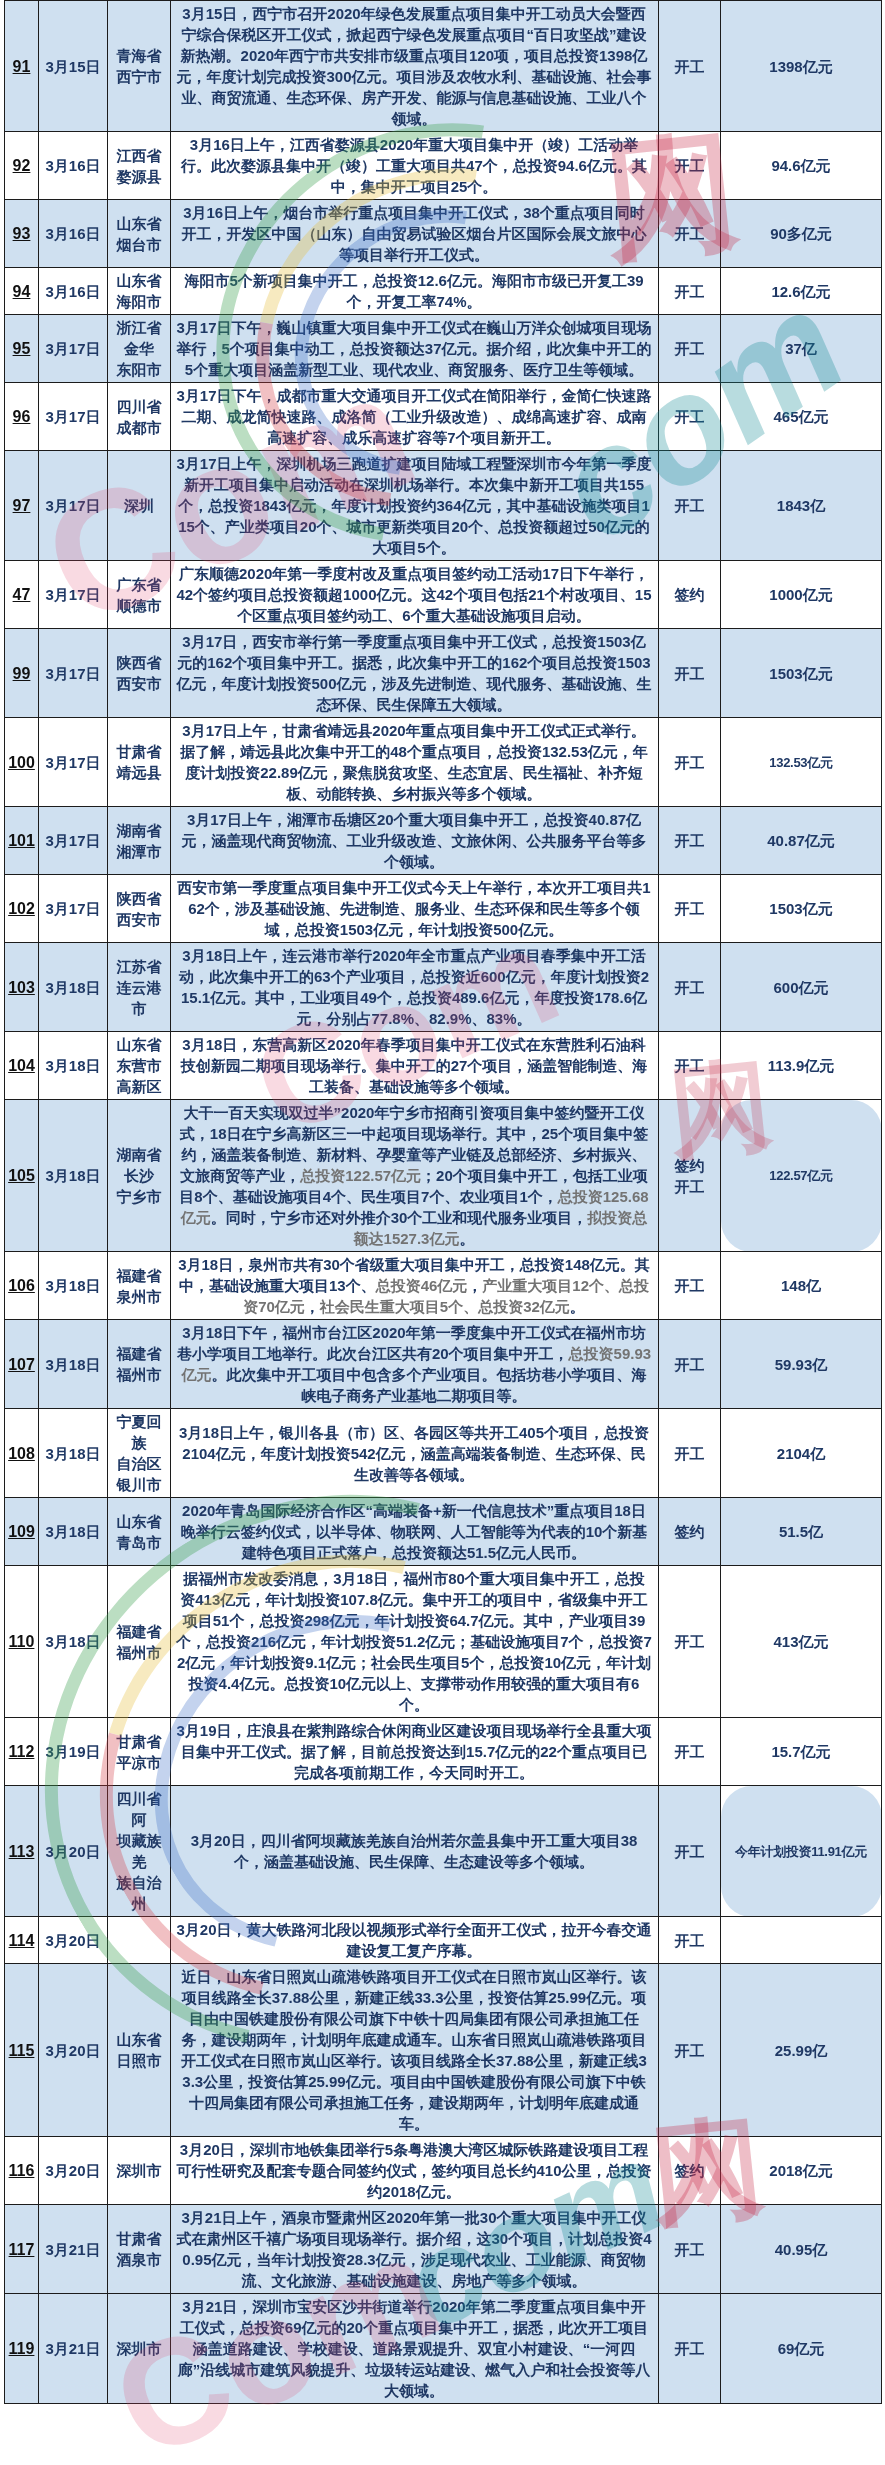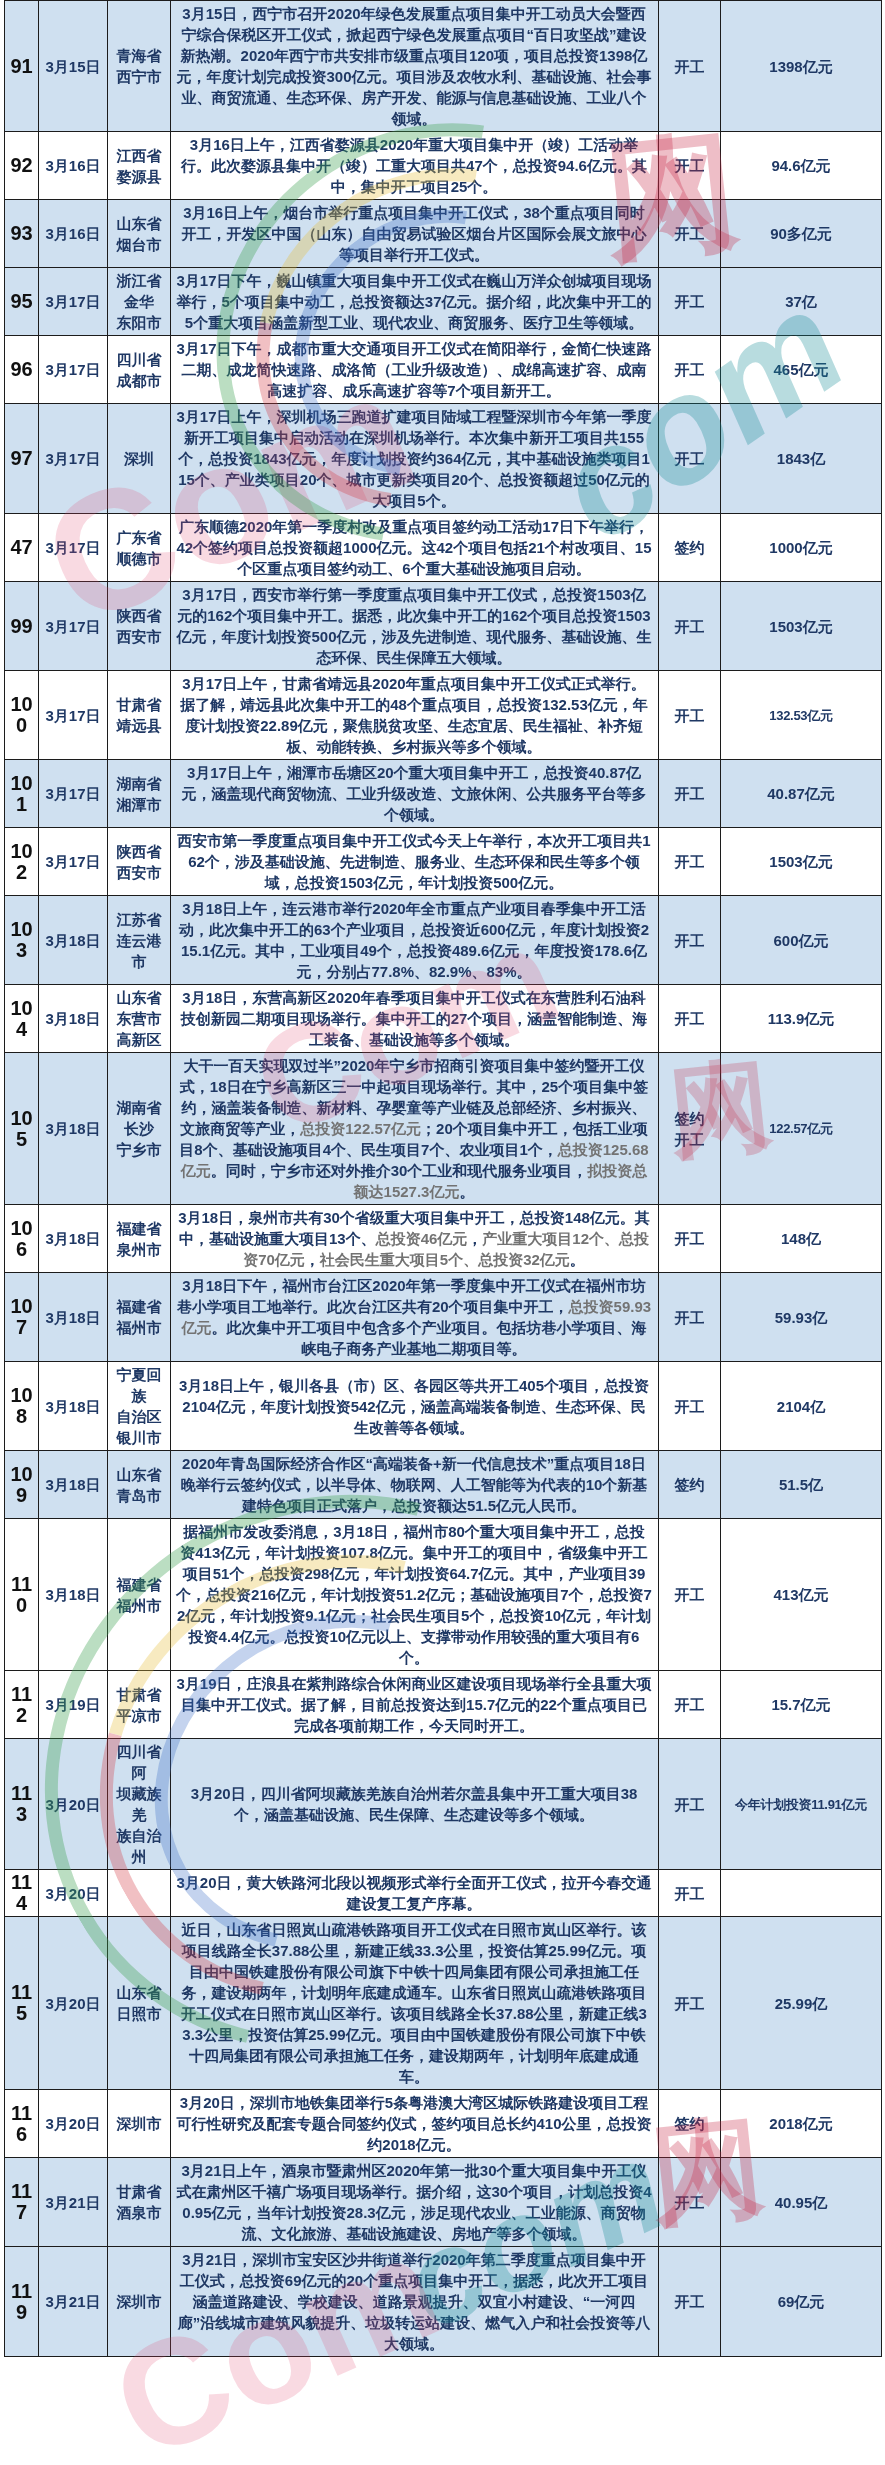--- a/index.html
+++ b/index.html
@@ -32,31 +32,32 @@
     font-weight:600;
     padding:2px 3px;
     word-break:break-all;
   }
   tr.shaded td{background:#cfe0f0;}
   tr:not(.shaded) td{background:#ffffff;}
   td.c-no{
     text-align:center;
     color:#111111;
     font-weight:700;
-    font-size:20px;
+    font-size:16px;
+    text-decoration:underline;
   }
   td.c-date,td.c-loc,td.c-status,td.c-amount{
     text-align:center;
     white-space:pre-line;
   }
   td.c-desc{
     text-align:center;
     padding:2px 6px 2px 5px;
   }
-  td.c-amount.small{font-size:13px;letter-spacing:-0.3px;}
+  td.c-amount.small{font-size:13px;letter-spacing:-0.3px;border-radius:31px;}
   .hl{color:#737373;}
   
   .wm{
     position:absolute;
     z-index:2;
     pointer-events:none;
     font-weight:700;
     user-select:none;
   }
   .wm-cn{
@@ -123,20 +124,29 @@
         </tr>
         <tr class="shaded">
           <td class="c-no">93</td>
           <td class="c-date">3月16日</td>
           <td class="c-loc">山东省
 烟台市</td>
           <td class="c-desc">3月16日上午，烟台市举行重点项目集中开工仪式，38个重点项目同时开工，开发区中国（山东）自由贸易试验区烟台片区国际会展文旅中心等项目举行开工仪式。</td>
           <td class="c-status">开工</td>
           <td class="c-amount">90多亿元</td>
         </tr>
+        <tr>
+          <td class="c-no">94</td>
+          <td class="c-date">3月16日</td>
+          <td class="c-loc">山东省
+海阳市</td>
+          <td class="c-desc">海阳市5个新项目集中开工，总投资12.6亿元。海阳市市级已开复工39个，开复工率74%。</td>
+          <td class="c-status">开工</td>
+          <td class="c-amount">12.6亿元</td>
+        </tr>
         <tr class="shaded">
           <td class="c-no">95</td>
           <td class="c-date">3月17日</td>
           <td class="c-loc">浙江省
 金华
 东阳市</td>
           <td class="c-desc">3月17日下午，巍山镇重大项目集中开工仪式在巍山万洋众创城项目现场举行，5个项目集中动工，总投资额达37亿元。据介绍，此次集中开工的5个重大项目涵盖新型工业、现代农业、商贸服务、医疗卫生等领域。</td>
           <td class="c-status">开工</td>
           <td class="c-amount">37亿</td>
         </tr>

